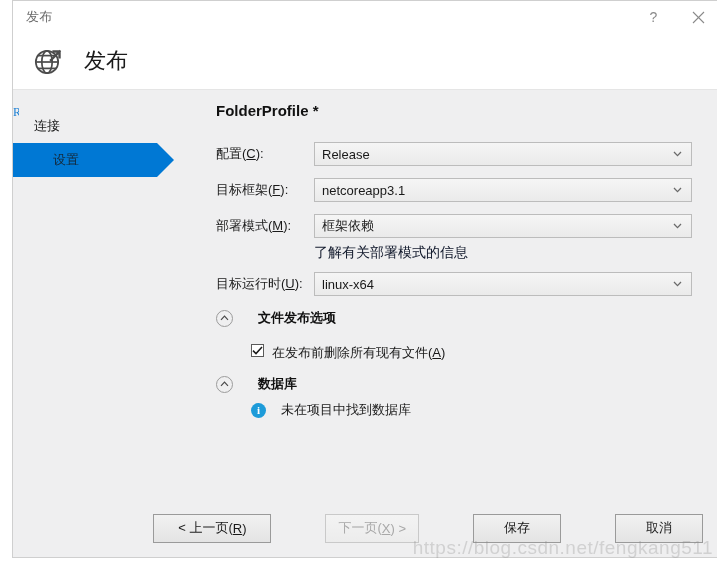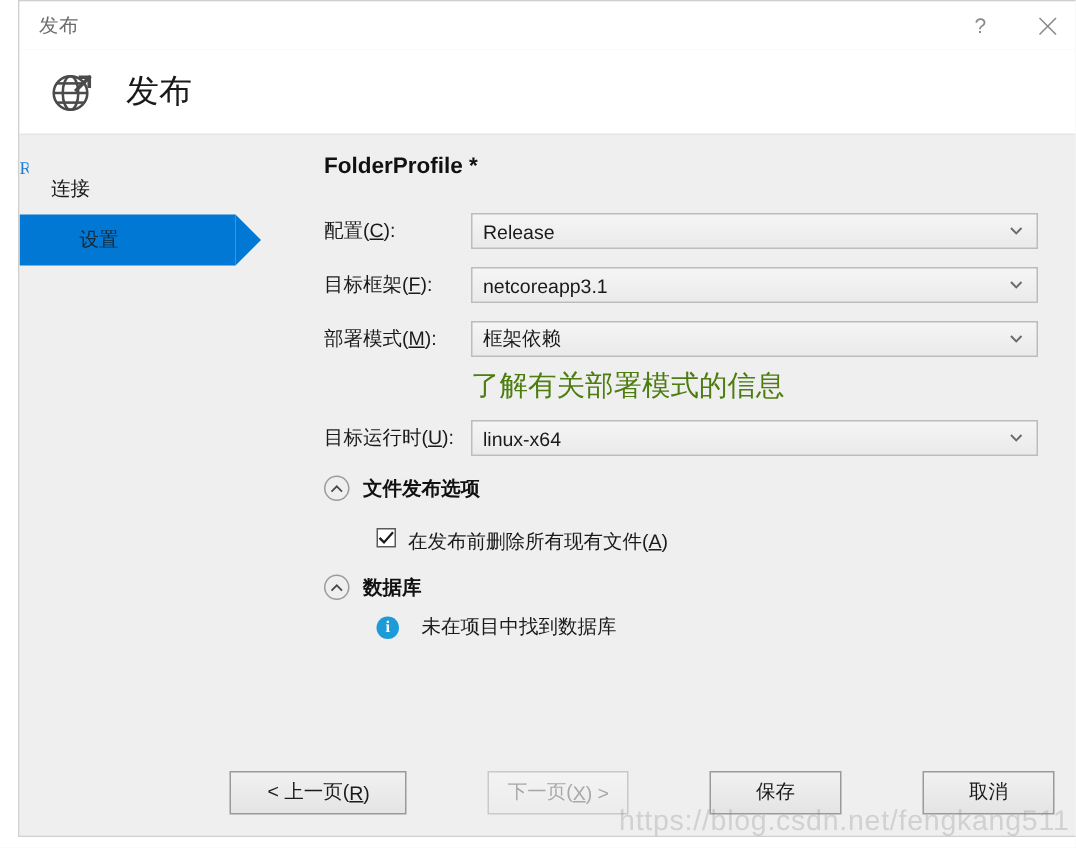--- a/index.html
+++ b/index.html
@@ -201,31 +201,33 @@
     display: flex;
     align-items: center;
     justify-content: center;
     color: #6a6a6a;
   }
 
   .link-row {
     margin: -6px 0 10px 98px;
   }
   .info-link {
-    color: #4d7c0f;
-    font-size: 19px;
+    color: #0f172a;
+    font-size: 14px;
     text-decoration: none;
     cursor: pointer;
   }
 
   
   .section {
     display: flex;
+    align-items: center;
     margin-top: 13px;
     margin-bottom: 3px;
+    gap: 16px;
   }
   .expander {
     width: 17px;
     height: 17px;
     border-radius: 50%;
     border: 1px solid #9b9b9b;
     display: flex;
     align-items: center;
     justify-content: center;
     color: #4a4a4a;

